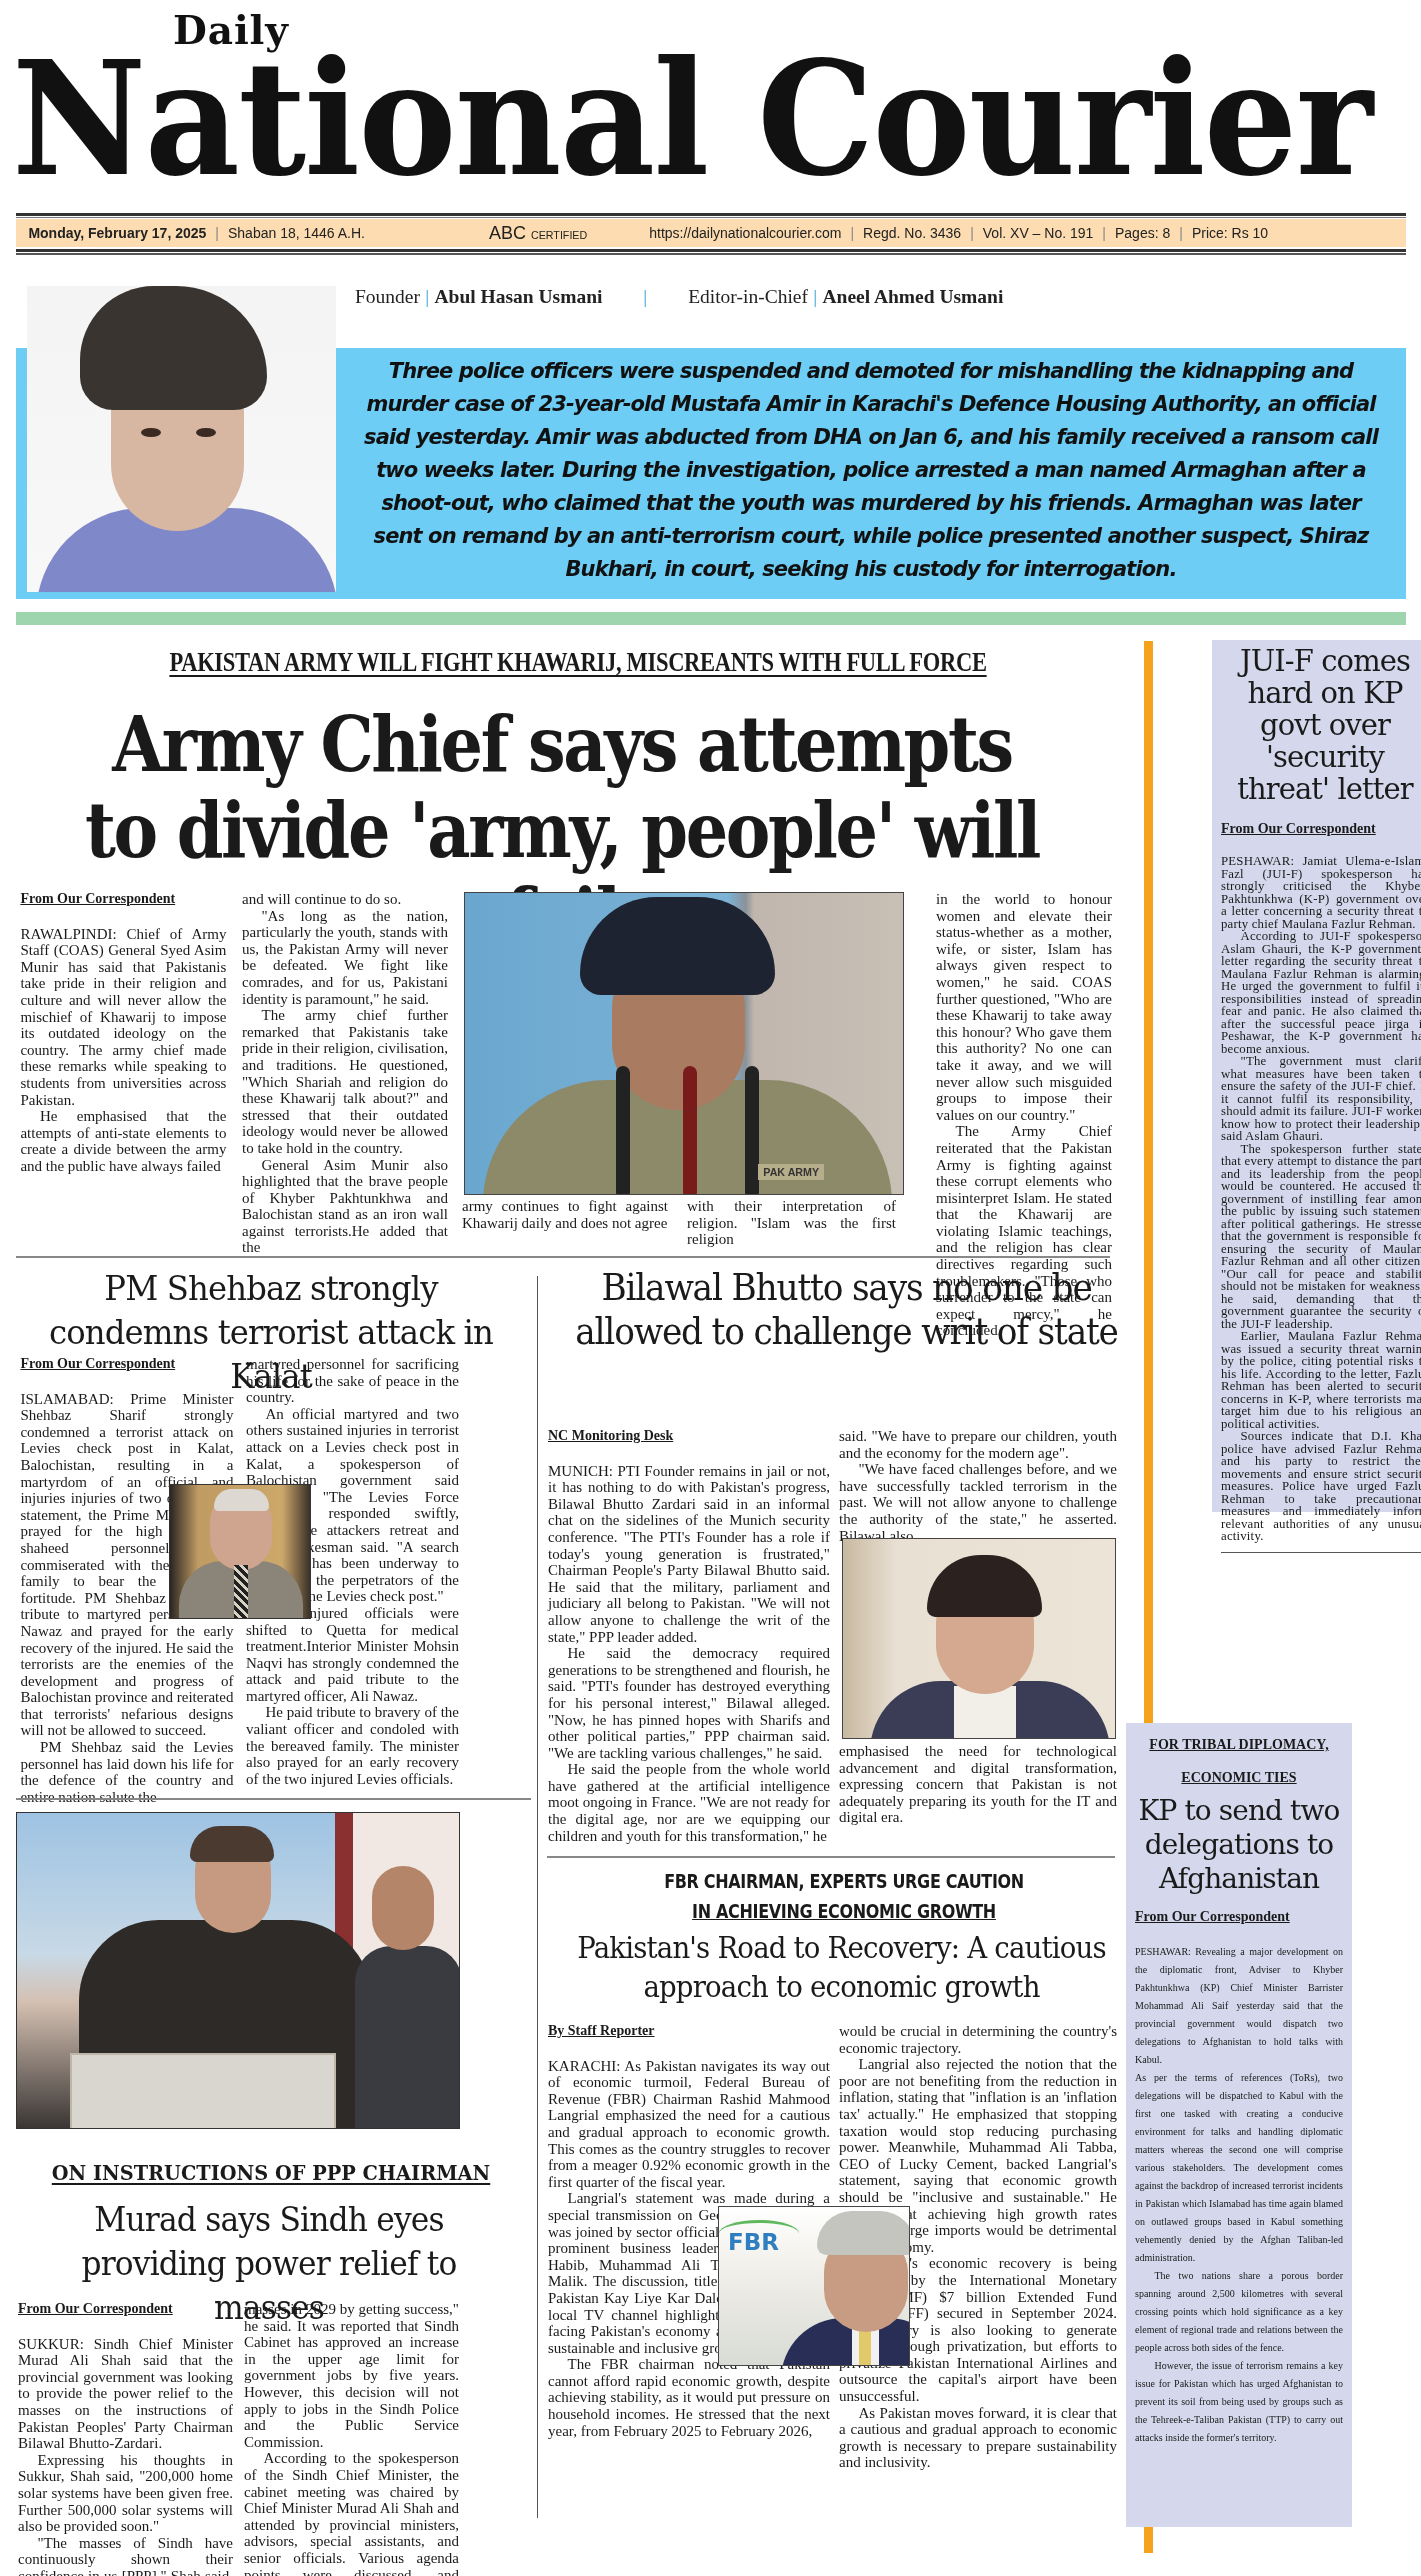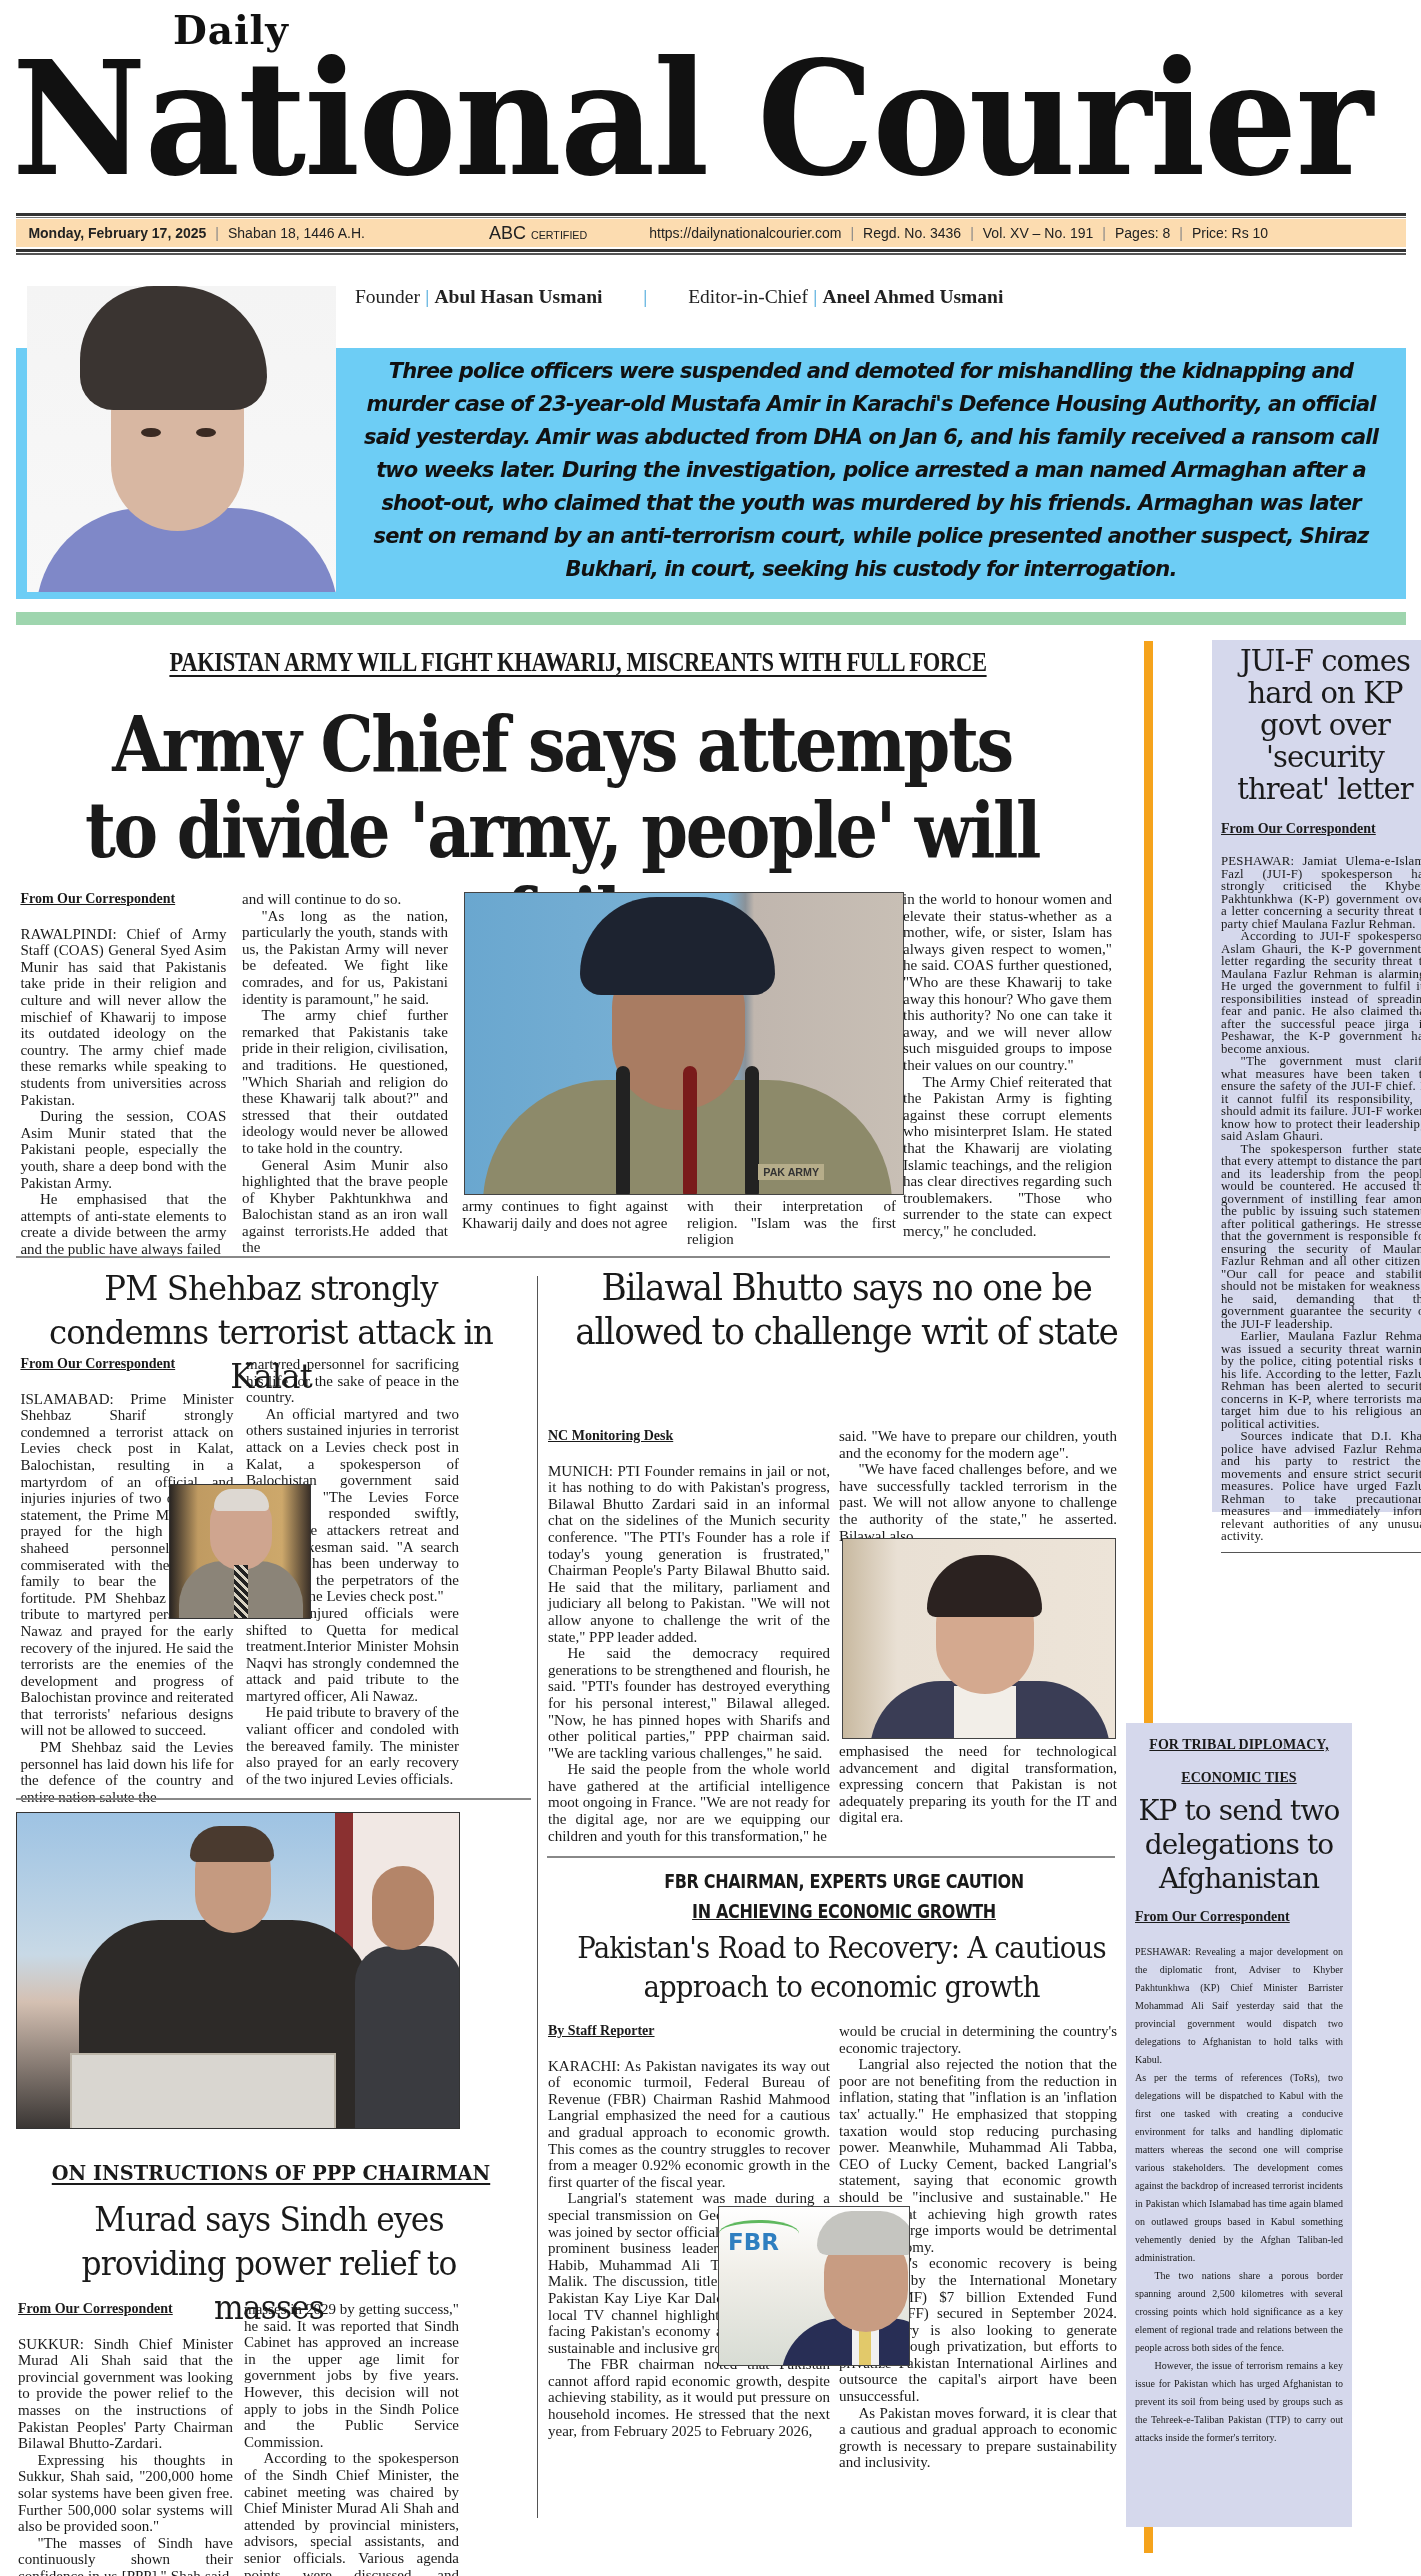--- a/index.html
+++ b/index.html
@@ -38,21 +38,21 @@
 
   
   .kicker-lead { left: 36px; top: 646px; width: 1084px; text-align: center; font-family: "Liberation Serif", serif; font-size: 27.5px; font-weight: bold; letter-spacing: -0.4px; transform: scaleX(0.82); transform-origin: center; text-decoration: underline; text-decoration-thickness: 1.8px; text-underline-offset: 4.4px; white-space: nowrap; }
   .lead-headline { left: 18px; top: 702px; width: 1088px; text-align: center; font-family: "DejaVu Serif", serif; font-weight: bold; font-size: 76px; line-height: 86px; letter-spacing: -2.7px; transform: scaleX(0.88); transform-origin: center top; }
   .col-text { font-family: "Liberation Serif", serif; font-size: 15px; line-height: 16.6px; text-align: justify; hyphens: auto; }
   .col-text p { text-indent: 19.5px; }
   .col-text p.first { text-indent: 0; }
   .byline { font-family: "Liberation Serif", serif; font-weight: bold; font-size: 14px; text-decoration: underline; margin-bottom: 18px; display: block; }
   .lead-col1 { left: 20.4px; top: 891px; width: 206px; }
   .lead-col2 { left: 242px; top: 891px; width: 206px; }
-  .lead-col3 { left: 903px; top: 891px; width: 209px; font-stretch: condensed; }
+  .lead-col3 { left: 903px; top: 891px; width: 209px; font-stretch: condensed; padding-left: 33px; }
   .lead-under1 { left: 462px; top: 1198px; width: 206px; }
   .lead-under2 { left: 687px; top: 1198px; width: 209px; }
   .army-photo { left: 464px; top: 892px; width: 440px; height: 303px; background: linear-gradient(90deg, #6aa7cf 0%, #7db3d6 60%, #8a9299 64%, #c0b6ae 66%, #c8bfb5 100%); overflow: hidden; border: 0.9px solid #444; }
   .army-beret { position: absolute; left: 115px; top: 4.4px; width: 195px; height: 98px; background: #1d2330; border-radius: 98px 98px 27px 27px; }
   .army-face { position: absolute; left: 147px; top: 62px; width: 133px; height: 155px; background: #a97c62; border-radius: 53px 53px 67px 67px; }
   .army-body { position: absolute; left: 18px; top: 187px; width: 409px; height: 124px; background: #8d8a6a; border-radius: 142px 142px 0 0; }
   .army-mic { position: absolute; top: 173px; width: 14px; height: 133px; background: #222; border-radius: 7px; }
 
   
   .orange-rule { left: 1144px; top: 641px; width: 9px; height: 1912px; background: #f5a31c; }
@@ -165,21 +165,20 @@
 </div>
 <div class="abs brief-bottom"></div>
 <div class="abs green-rule"></div>
 
 <div class="abs kicker-lead">PAKISTAN ARMY WILL FIGHT KHAWARIJ, MISCREANTS WITH FULL FORCE</div>
 <div class="abs lead-headline">Army Chief says attempts to divide 'army, people' will fail</div>
 
 <div class="abs col-text lead-col1">
   <span class="byline">From Our Correspondent</span>
   <p class="first">RAWALPINDI: Chief of Army Staff (COAS) General Syed Asim Munir has said that Pakistanis take pride in their religion and culture and will never allow the mischief of Khawarij to impose its outdated ideology on the country. The army chief made these remarks while speaking to students from universities across Pakistan.</p>
-  <p>During the session, COAS Asim Munir stated that the Pakistani people, especially the youth, share a deep bond with the Pakistan Army.</p>
   <p>He emphasised that the attempts of anti-state elements to create a divide between the army and the public have always failed</p>
 </div>
 <div class="abs col-text lead-col2">
   <p class="first">and will continue to do so.</p>
   <p>"As long as the nation, particularly the youth, stands with us, the Pakistan Army will never be defeated. We fight like comrades, and for us, Pakistani identity is paramount," he said.</p>
   <p>The army chief further remarked that Pakistanis take pride in their religion, civilisation, and traditions. He questioned, "Which Shariah and religion do these Khawarij talk about?" and stressed that their outdated ideology would never be allowed to take hold in the country.</p>
   <p>General Asim Munir also highlighted that the brave people of Khyber Pakhtunkhwa and Balochistan stand as an iron wall against terrorists.He added that the</p>
 </div>
 <div class="abs army-photo">
   <div class="army-body"></div>

